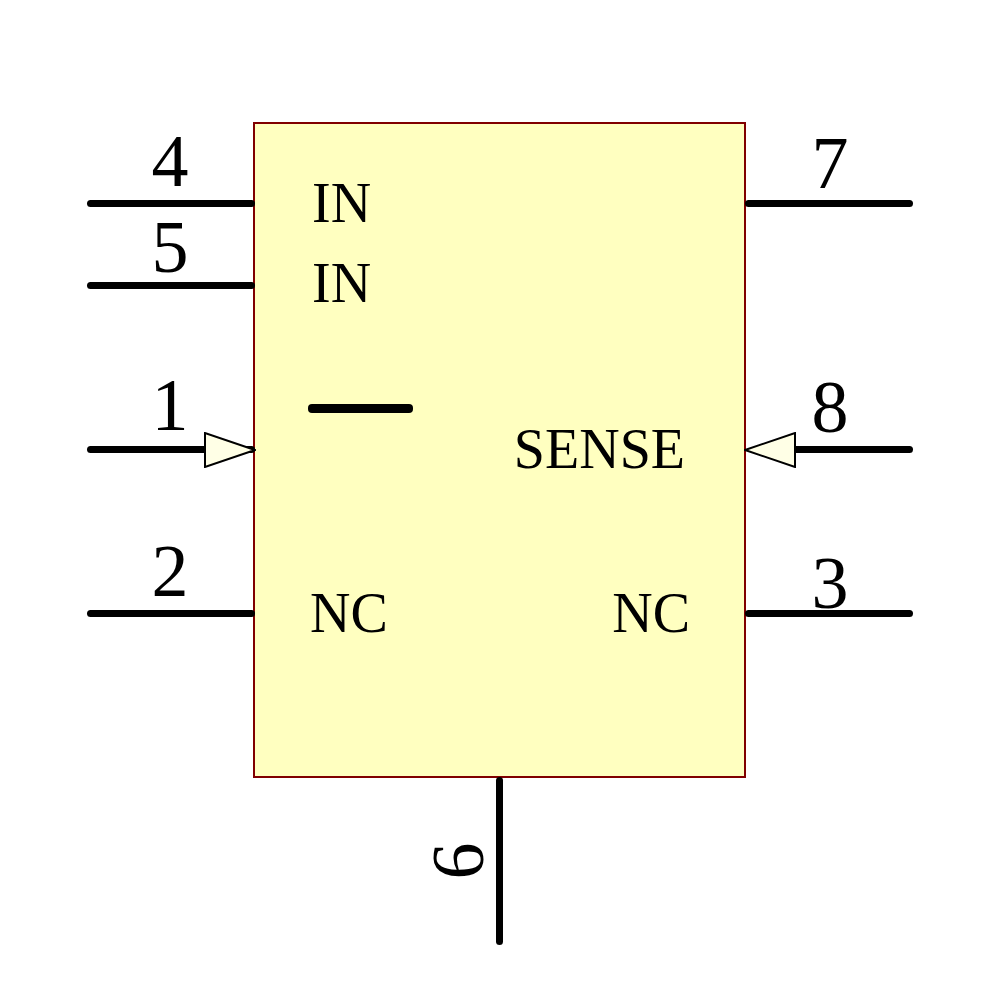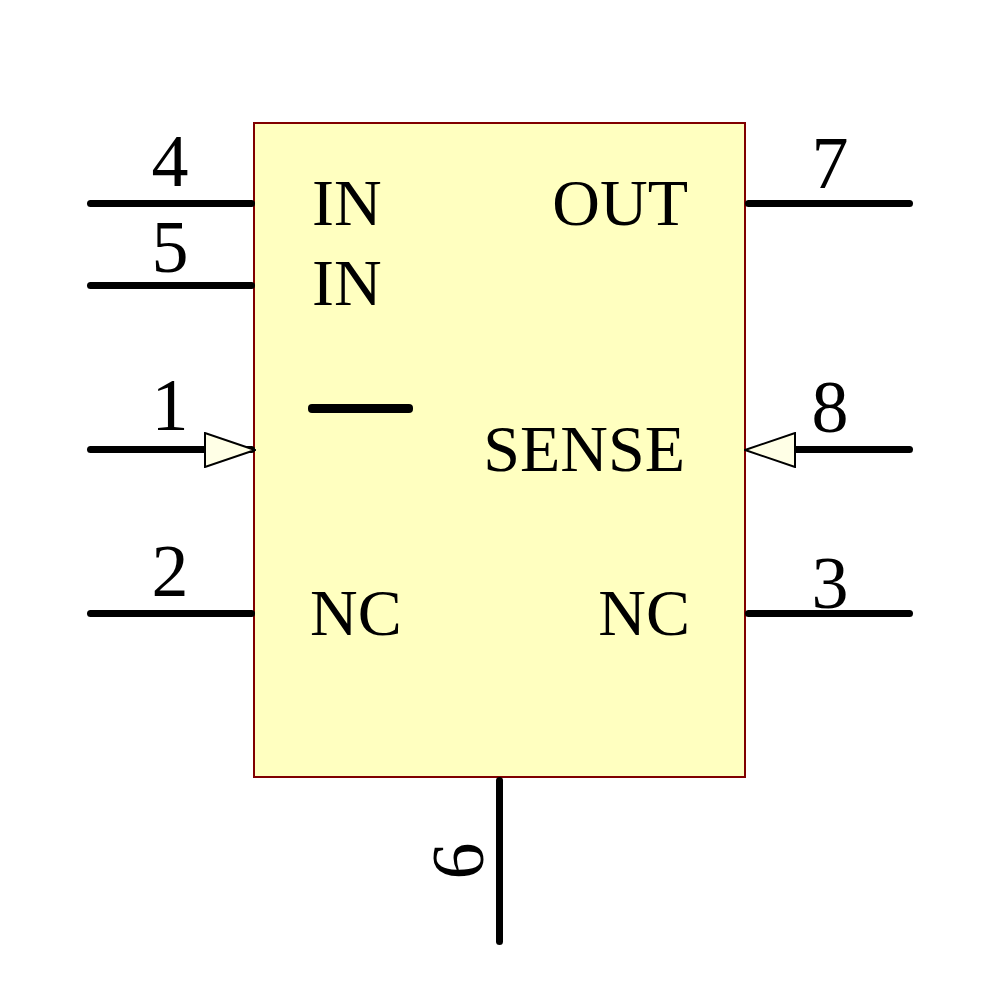--- a/index.html
+++ b/index.html
@@ -69,21 +69,21 @@
     align-items: center;
     justify-content: center;
     transform: rotate(-90deg);
   }
   #num-p6-wrap .pin-num-rot {
     font-size: 74px;
     line-height: 74px;
   }
   .pin-label {
     position: absolute;
-    font-size: 66px;
+    font-size: 56px;
     line-height: 74px;
     white-space: nowrap;
   }
   #label-p4 { left: 312px;  top: 166px; }
   #label-p5 { left: 312px;  top: 246px; }
   #label-p1 { left: 317px;  top: 412px; }
   #label-p2 { left: 310px;  top: 576px; }
   #label-p7 { right: 312px; top: 166px; }
   #label-p8 { right: 315px; top: 412px; }
   #label-p3 { right: 310px; top: 576px; }
@@ -135,17 +135,16 @@
   <div class="pin-num" id="num-p8">8</div>
   <div class="pin-num" id="num-p3">3</div>
   <div id="num-p6-wrap">
     <span class="pin-num-rot">6</span>
   </div>
 
   <div class="pin-label" id="label-p4">IN</div>
   <div class="pin-label" id="label-p5">IN</div>
   <div class="overline-bar"></div>
   <div class="pin-label" id="label-p2">NC</div>
-  <div class="pin-label" id="label-p7">OUT</div>
   <div class="pin-label" id="label-p8">SENSE</div>
   <div class="pin-label" id="label-p3">NC</div>
 
 </div>
 
 </body></html>

